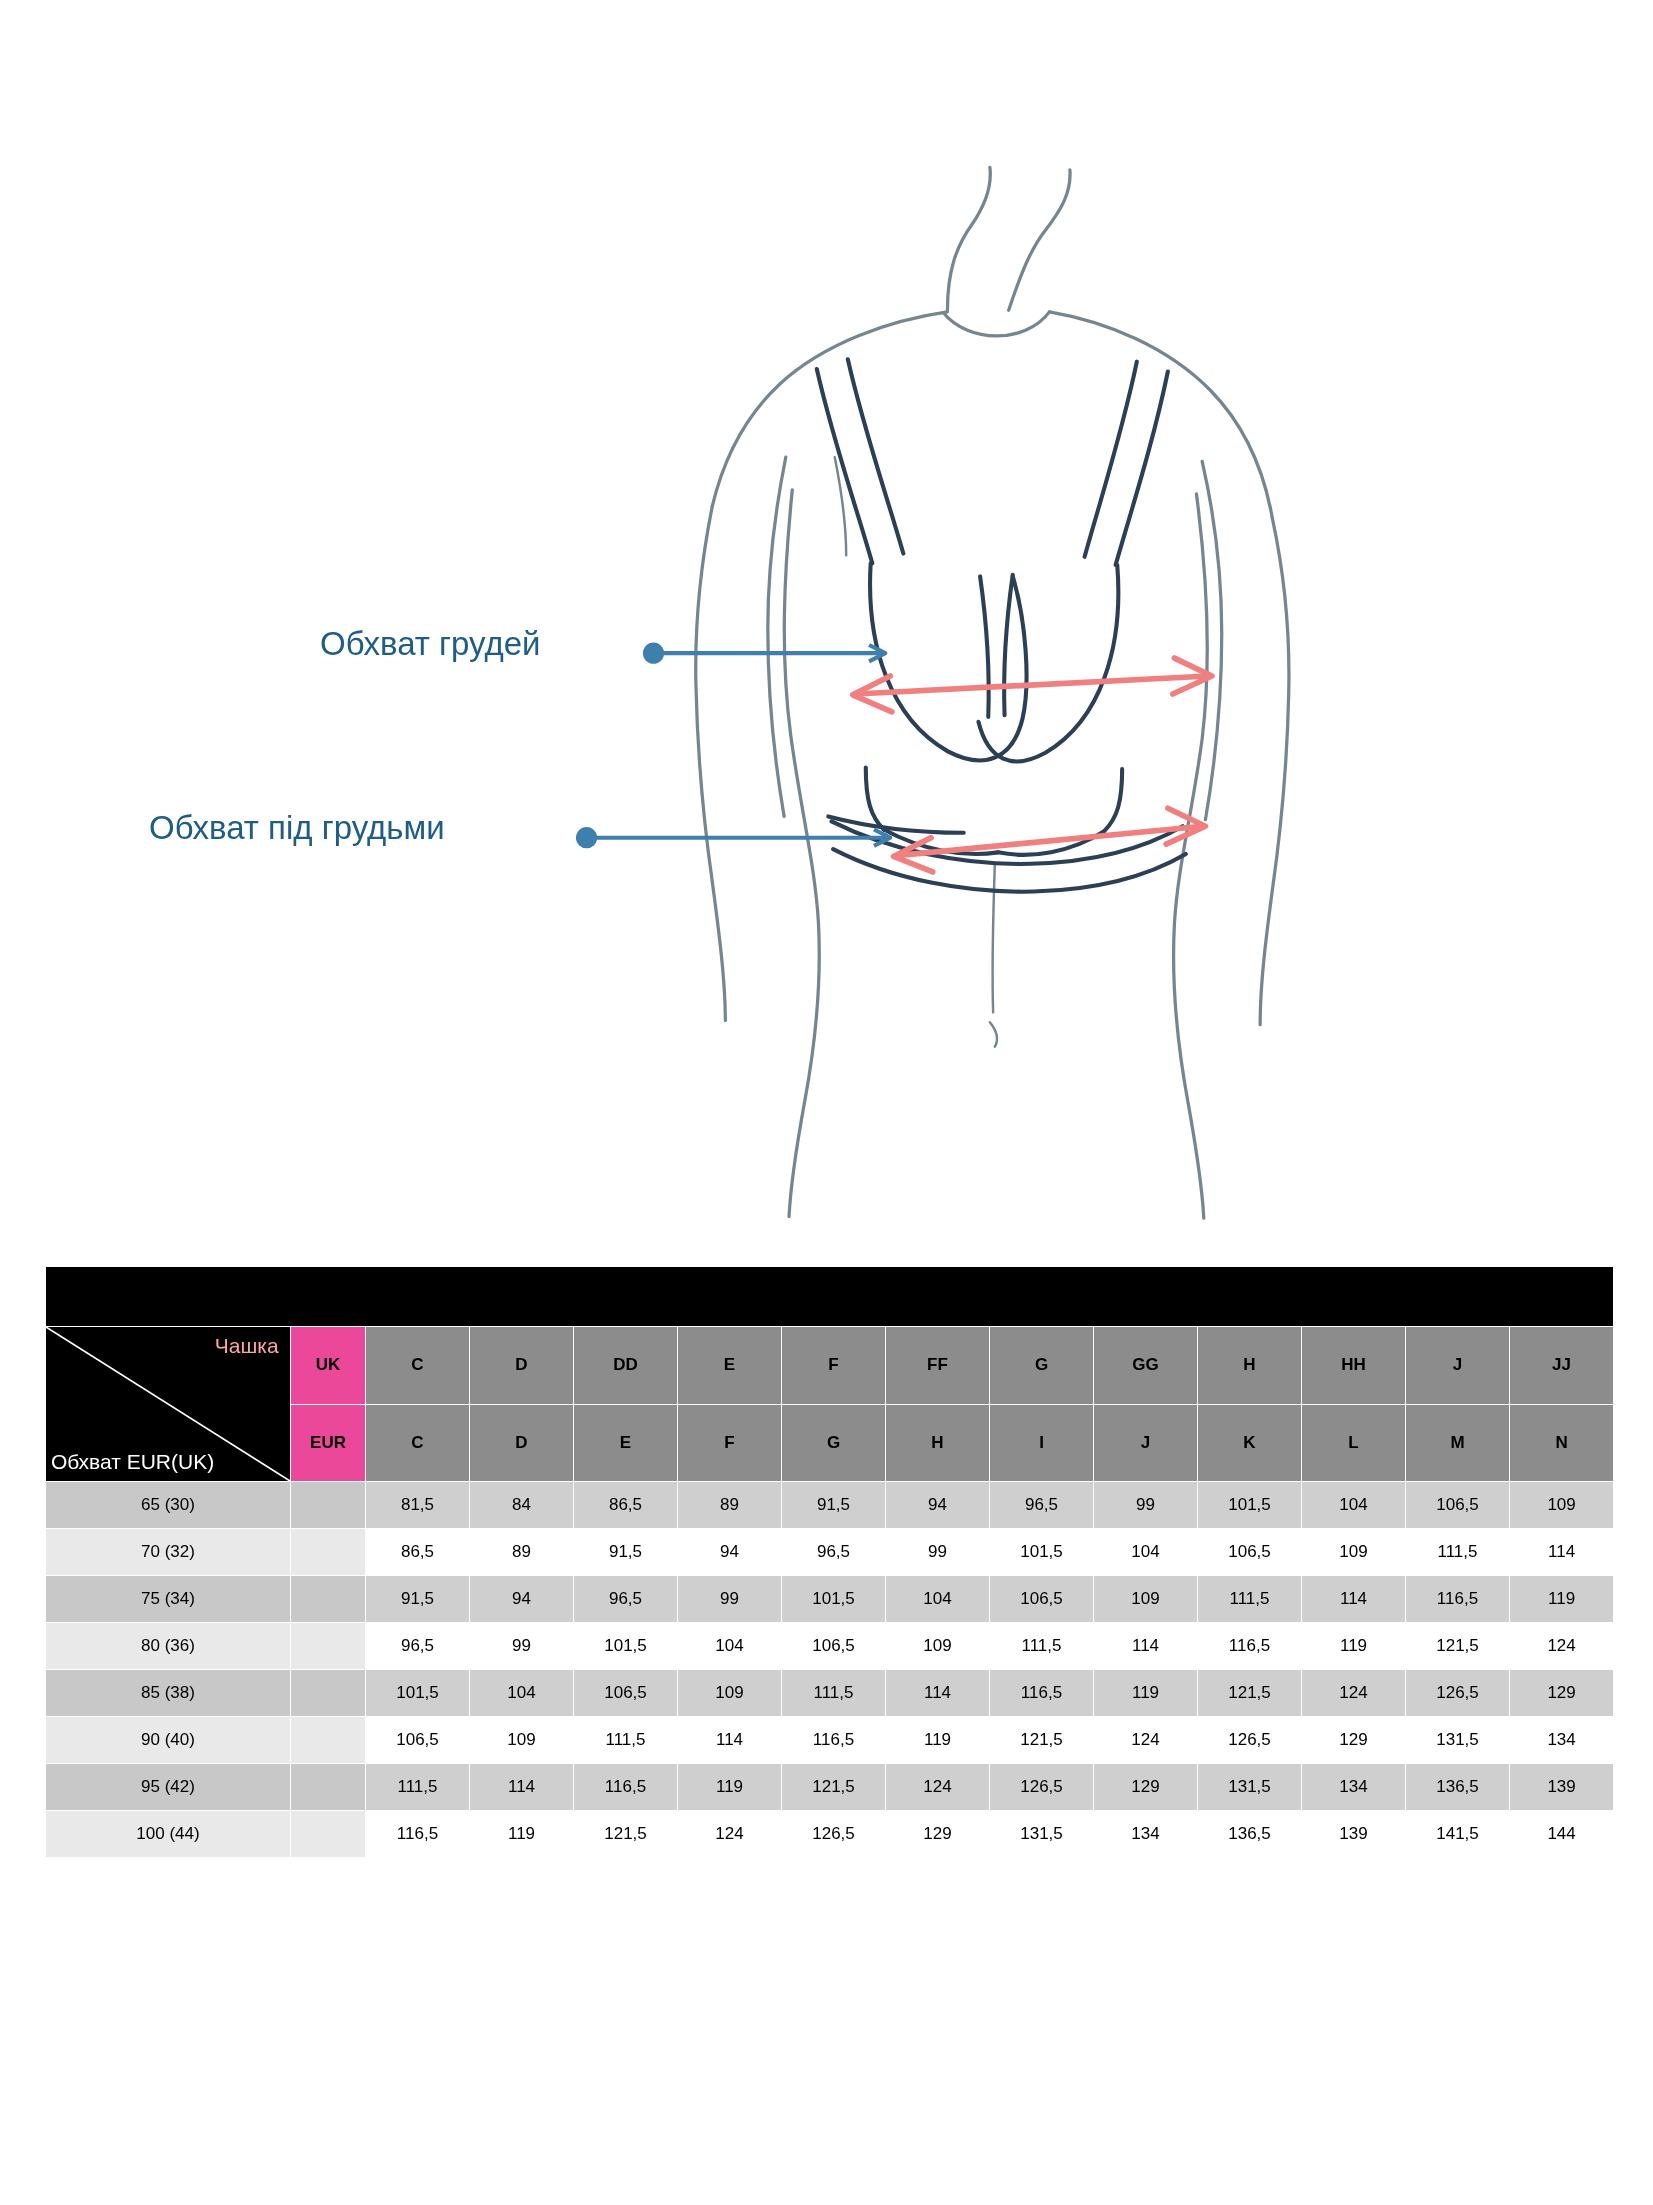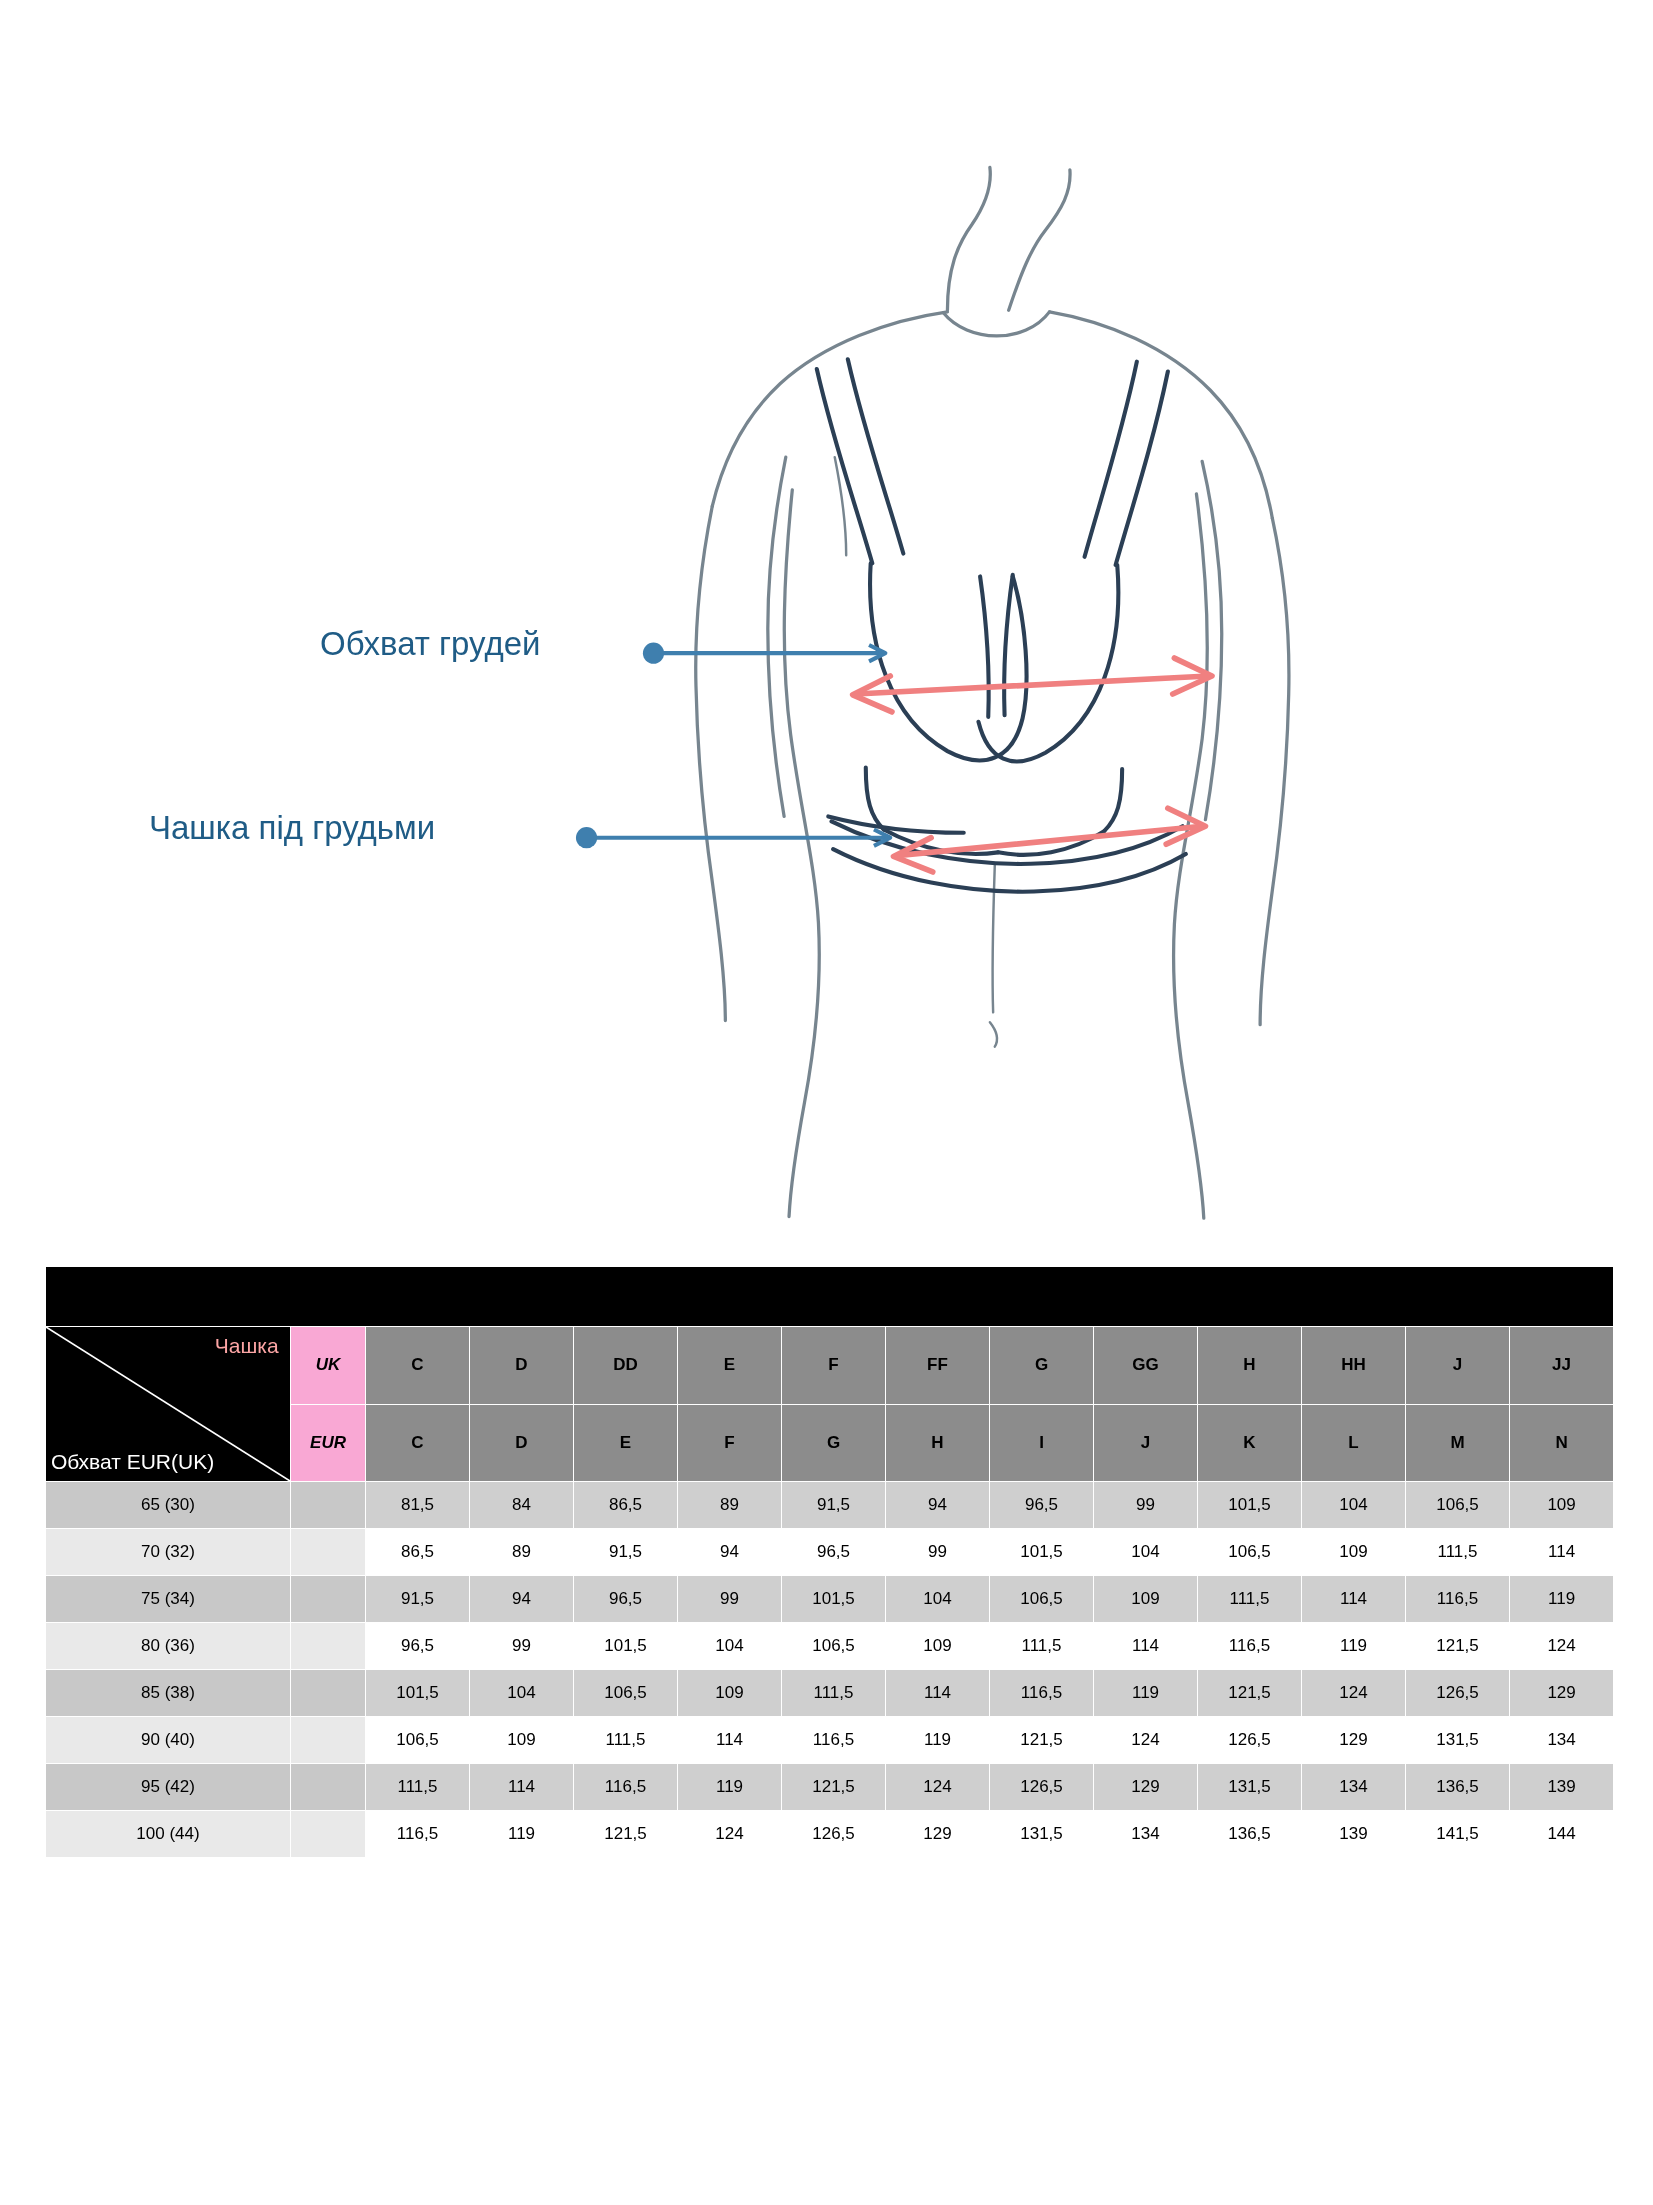--- a/index.html
+++ b/index.html
@@ -97,27 +97,26 @@
     color: #fca5a5;
   }
   .corner-cell .band-label {
     position: absolute;
     left: 4.9px;
     bottom: 7px;
     font-size: 21px;
     color: #ffffff;
   }
   .hdr-sys {
-    background: #f9a8d4;
+    background: #ec4899;
     color: #ffffff;
     font-weight: bold;
     font-size: 18px;
     height: 51px;
     width: 75px;
-    font-style: italic;
   }
   .hdr-cell {
     background: #8c8c8c;
     color: #ffffff;
     font-weight: bold;
     font-size: 18px;
     height: 51px;
   }
   .band-cell {
     background: #e9e9e9;
@@ -222,21 +221,21 @@
     </g>
 
     <g>
       <circle cx="718" cy="1026" r="13" fill="#3f7fae"></circle>
       <line x1="730" y1="1026" x2="1086" y2="1026" stroke="#3f7fae" stroke-width="5"></line>
       <polyline points="1070,1016 1090,1026 1070,1036" fill="none" stroke="#3f7fae" stroke-width="5" stroke-linejoin="round"></polyline>
     </g>
   </svg>
 
   <div class="callout-label callout-bust">Обхват грудей</div>
-  <div class="callout-label callout-underbust">Чашка під грудьми</div>
+  <div class="callout-label callout-underbust">Обхват під грудьми</div>
 </div>
 
 <div class="table-wrap">
   <table class="size-table">
     <colgroup>
       <col style="width:245px">
       <col style="width:75px">
       <col span="12" style="width:104px">
     </colgroup>
     <tbody>

